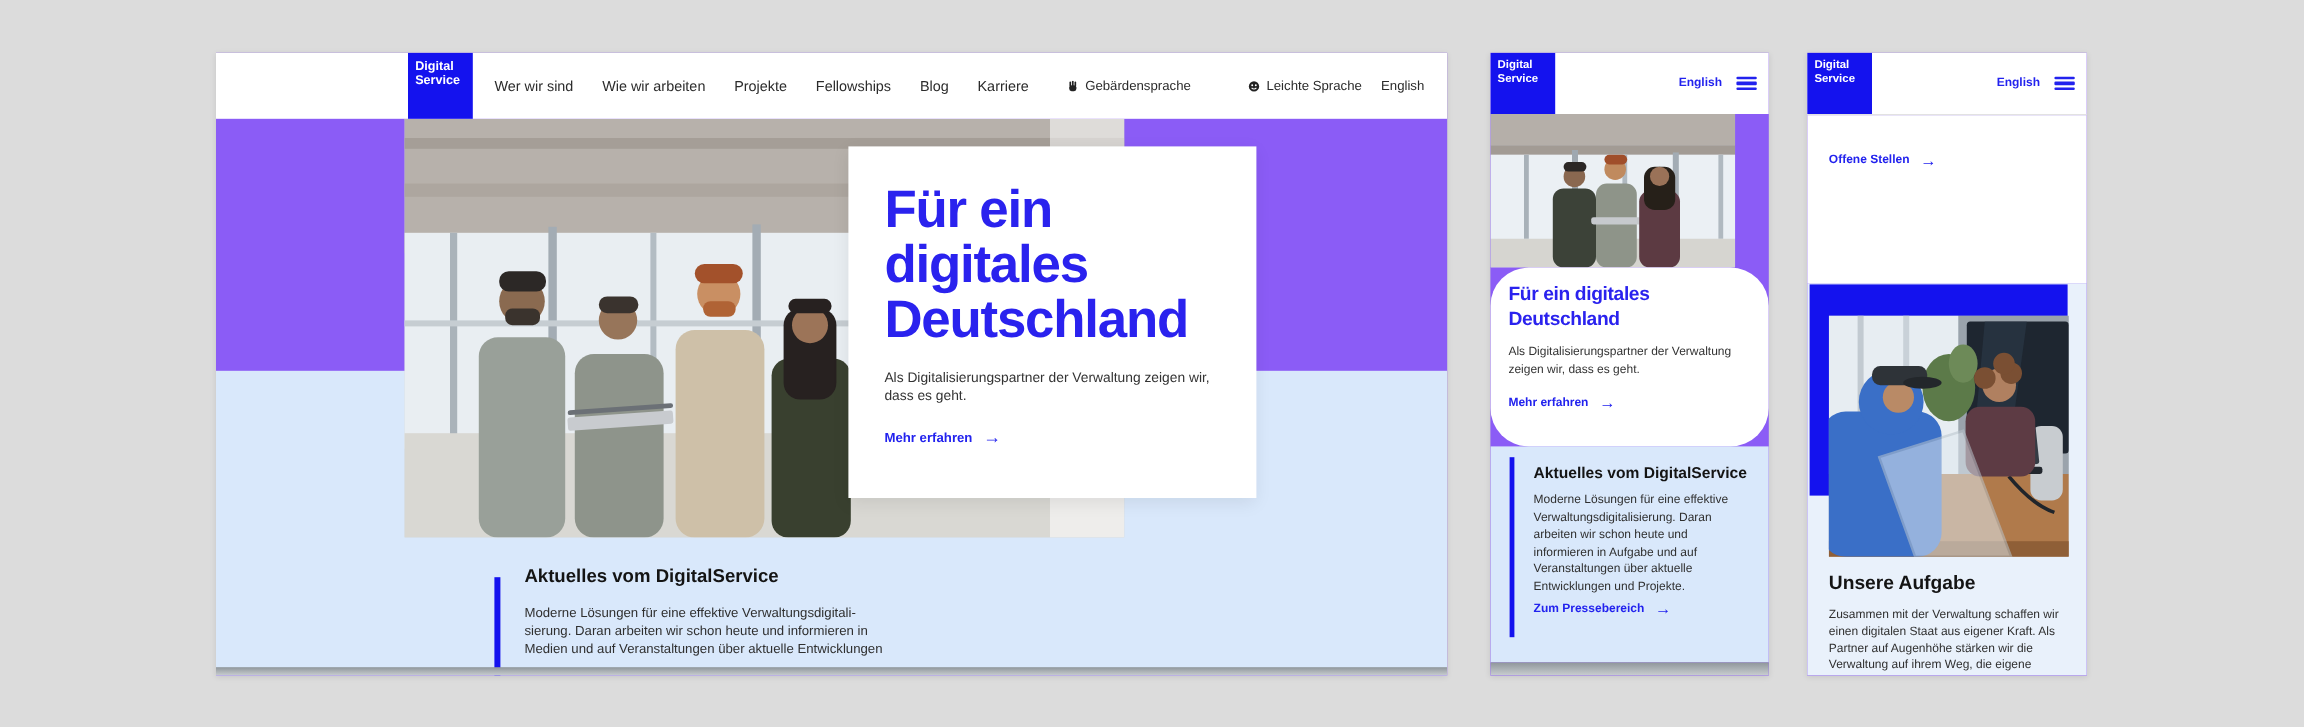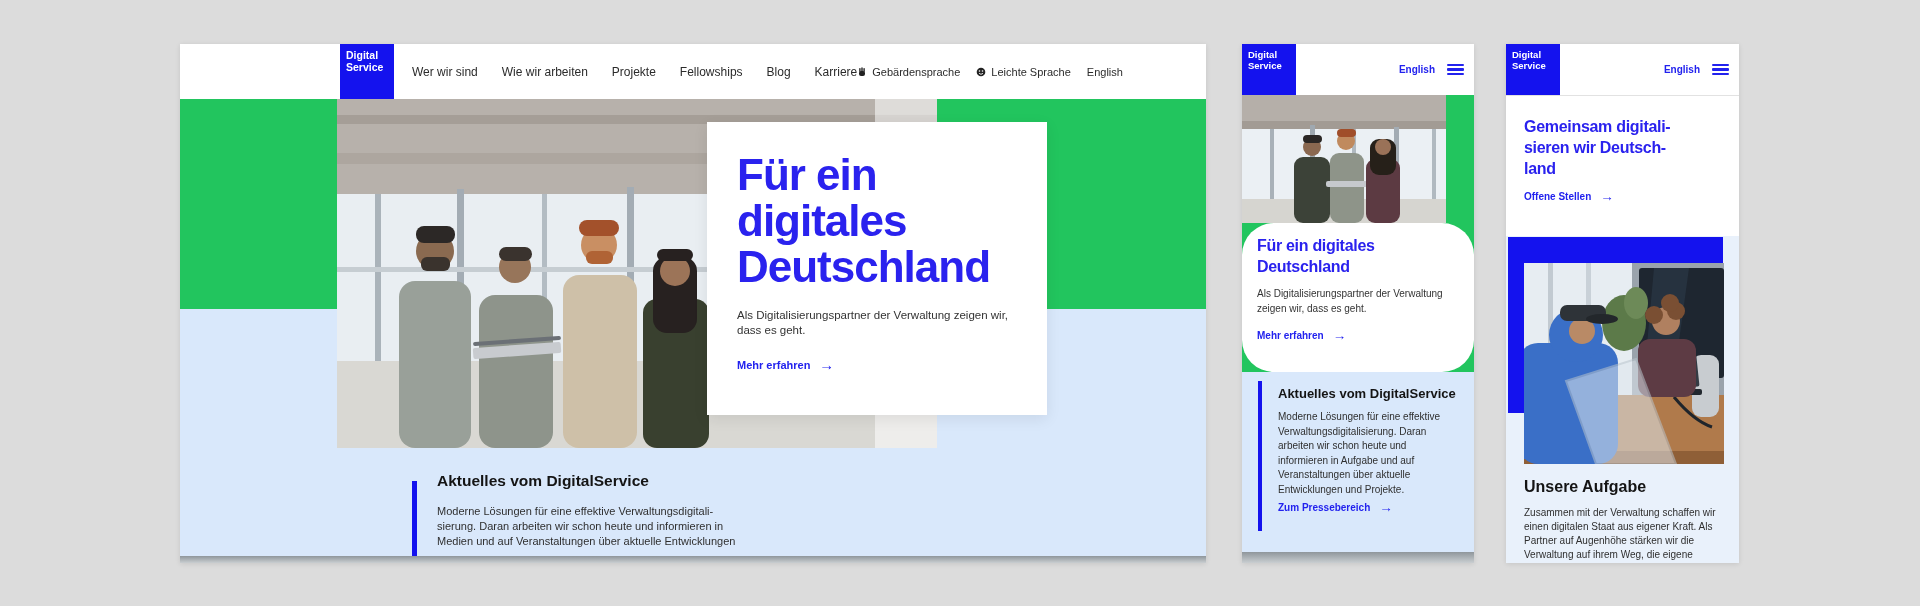--- a/index.html
+++ b/index.html
@@ -1,34 +1,34 @@
 <!DOCTYPE html>
 <html><head>
 <meta charset="utf-8">
 <style>
   * { margin:0; padding:0; box-sizing:border-box; }
   html,body { width:1920px; height:606px; overflow:hidden; }
   body { background:#dcdcdc; font-family:"Liberation Sans","DejaVu Sans",sans-serif; color:#1c1c1c; }
 
-  .panel { position:absolute; background:#22c55e; overflow:hidden; box-shadow:0 1px 5px rgba(0,0,0,.10); }
+  .panel { position:absolute; background:#8b5cf6; overflow:hidden; box-shadow:0 1px 5px rgba(0,0,0,.10); }
   .panel-desktop { left:180px; top:44px; width:1026px; height:519px; }
   .panel-tablet  { left:1242px; top:44px; width:232px; height:519px; }
   .panel-mobile  { left:1506px; top:44px; width:233px; height:519px; }
   .logo { background:#1412ee; color:#ffffff; font-weight:bold; position:absolute; top:0; z-index:6;
           display:flex; flex-direction:column; justify-content:flex-start; padding:6px 0 0 6px; line-height:1.12; }
   .logo span { display:block; }
 
   
   .d-header { position:absolute; left:0; top:0; width:1026px; height:55px; background:#fff; z-index:5;
               display:flex; align-items:center; padding-left:160px; padding-right:146px; }
   .d-logo { left:160px; width:54px; height:55px; font-size:10.5px; }
   .d-nav { display:flex; gap:24px; margin-left:72px; font-size:12px; color:#2b2b2b;text-align:center; }
   .d-nav span { cursor:pointer; white-space:nowrap; }
   .d-meta { display:flex; align-items:center; gap:16px; margin-left:auto; font-size:11px; color:#2b2b2b; }
-  .d-meta .mi { display:flex; align-items:center; gap:5px; white-space:nowrap; }
+  .d-meta .mi { display:flex; align-items:center; gap:5px; white-space:nowrap;padding-left:32px; }
   .mi svg { display:block; }
 
   .d-band { position:absolute; left:0; top:265px; width:1026px; height:254px; background:#d9e8fb; z-index:1; }
   .d-photo { position:absolute; left:157px; top:55px; width:600px; height:349px; z-index:2; }
   .d-photo svg, .t-photo svg, .m-photo svg { display:block; width:100%; height:100%; }
 
   .d-card { position:absolute; left:527px; top:78px; width:340px; height:293px; background:#ffffff;
             z-index:4; padding:30px 28px 0 30px; box-shadow:0 4px 14px rgba(0,0,0,.08); }
   .d-title { color:#2a22ee; font-weight:bold; font-size:44px; line-height:1.05; letter-spacing:-1px; }
   .d-sub { margin-top:17px; font-size:11.5px; line-height:15px; color:#333; }
@@ -286,25 +286,20 @@
       <span class="lang">English</span>
       <span class="burger">
           <i></i>
           <i></i>
           <i></i>
         </span>
     </div>
   </header>
 
   <div class="m-hero">
-    <h1 class="m-title">
-      <div>Gemeinsam digitali-</div>
-      <div>sieren wir Deutsch-</div>
-      <div>land</div>
-    </h1>
     <div class="cta m-cta">
       <span>Offene Stellen</span>
       <span class="arrow">→</span>
     </div>
   </div>
 
   <div class="m-lower">
     <div class="m-bluerect"></div>
     <div class="m-photo">
       <svg viewBox="0 0 200 201" preserveAspectRatio="none">

